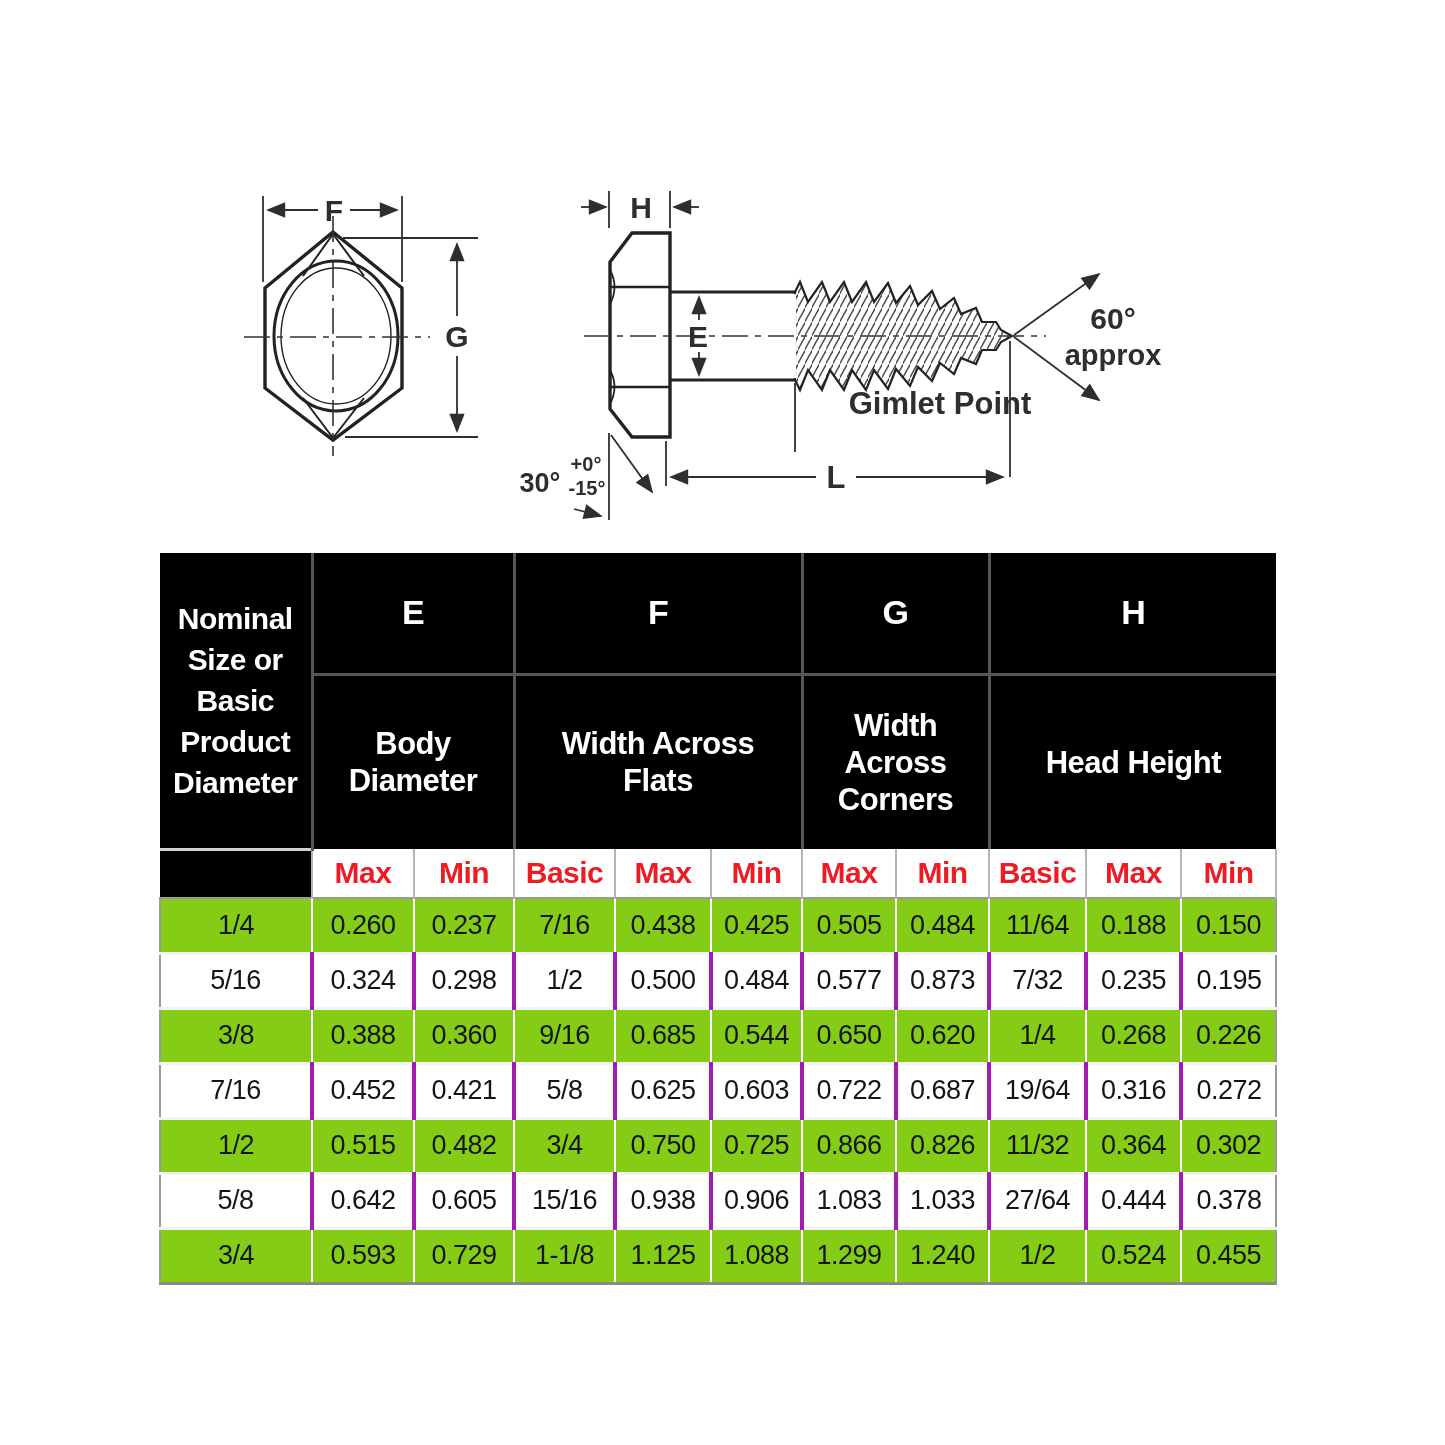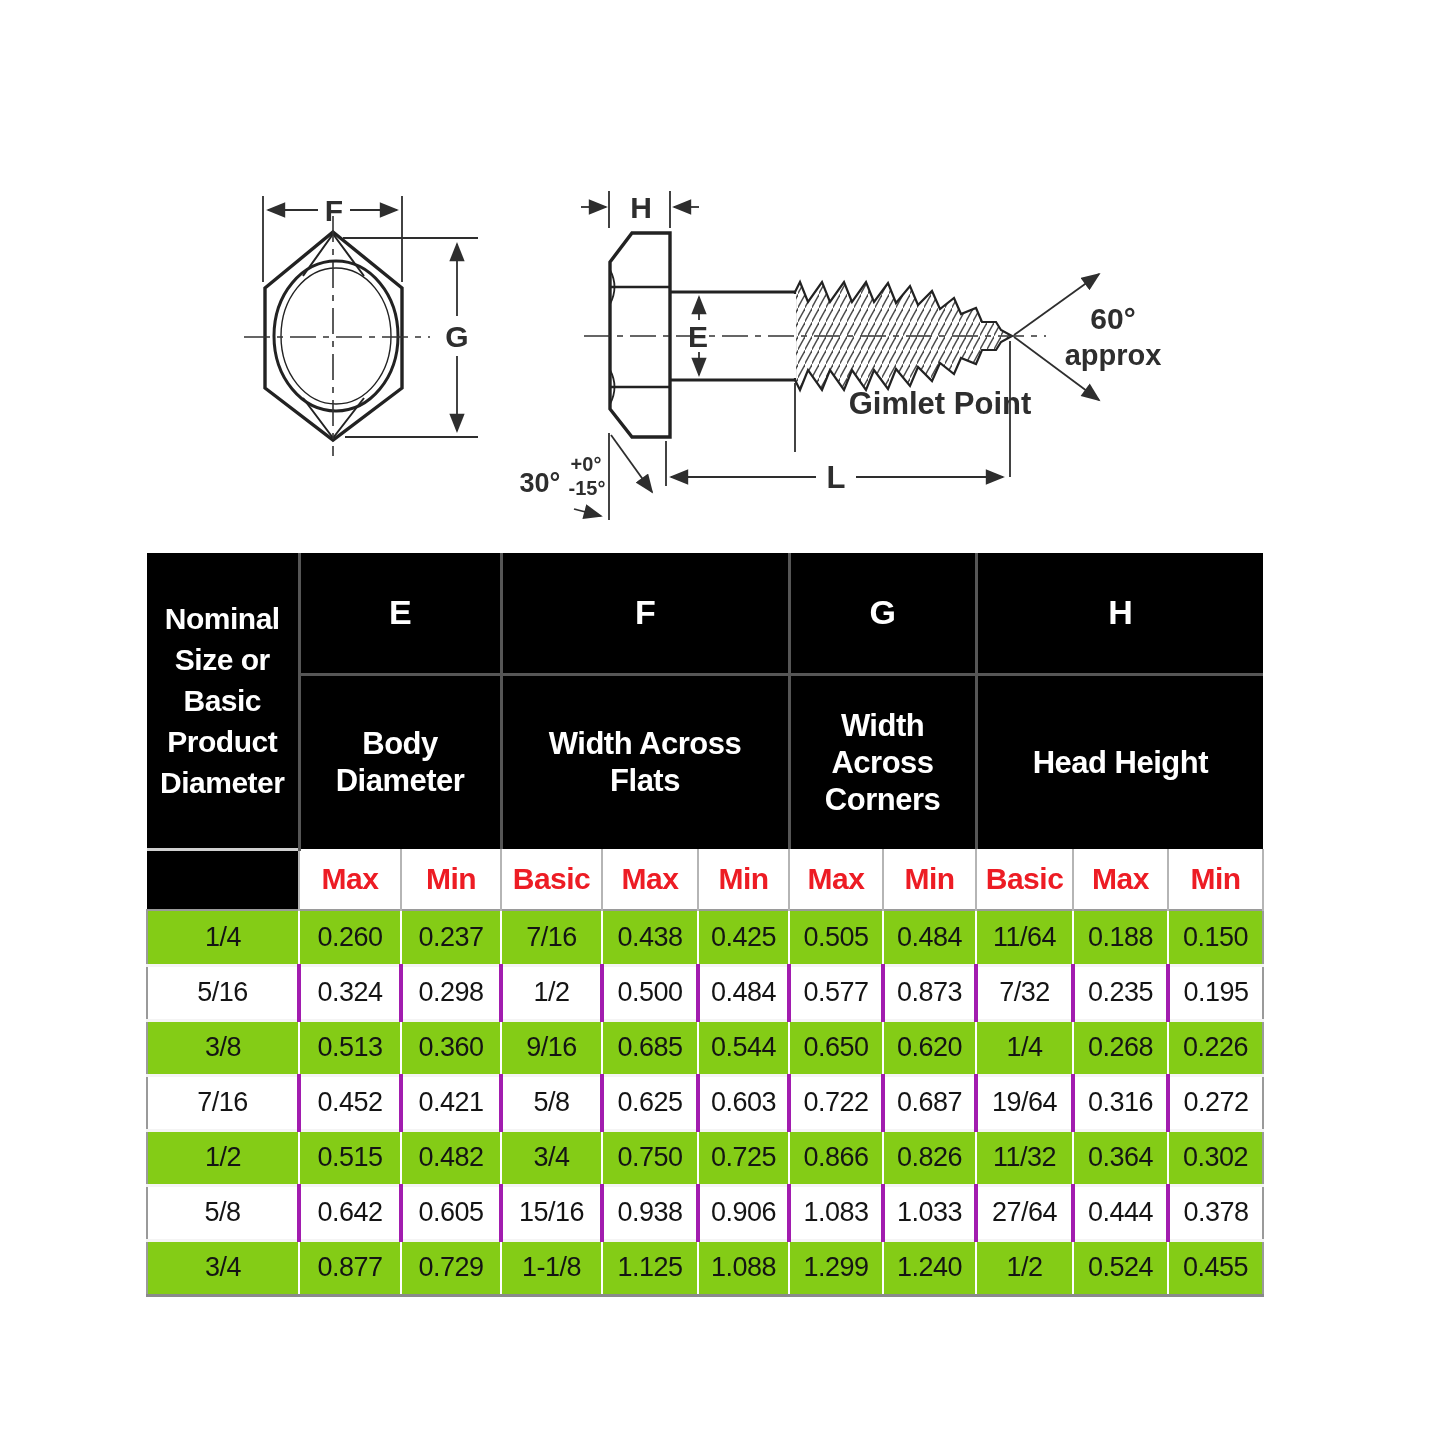--- a/index.html
+++ b/index.html
@@ -6,28 +6,28 @@
   body{
     width:1445px;height:1445px;background:#ffffff;position:relative;
     font-family:"Liberation Sans",sans-serif;overflow:hidden;
   }
   
   #drawing{position:absolute;left:230px;top:175px;width:950px;height:400px;}
   .dimtext{fill:#2e2e2e;font-family:"Liberation Sans",sans-serif;font-weight:600;}
 
   
   #spec-table{
-    position:absolute;left:146px;top:553px;width:1116px;
+    position:absolute;left:159px;top:553px;width:1116px;
     border-collapse:collapse;table-layout:fixed;
     font-family:"Liberation Sans",sans-serif;
   }
   #spec-table td{padding:0;text-align:center;vertical-align:middle;letter-spacing:-0.5px;}
   tr.letters{height:121px;}
   tr.names{height:175px;}
-  tr.sub{height:61px;}
+  tr.sub{height:49px;}
   tr.data{height:55px;}
   td.hdr{background:#000000;color:#ffffff;font-weight:bold;}
   td.corner{font-size:30px;line-height:41px;padding:0 12px;}
   td.letter{font-size:34px;border-left:3px solid #565656;}
   td.gname{font-size:31px;line-height:37px;vertical-align:bottom;padding-bottom:12px;
            border-left:3px solid #565656;border-top:3px solid #565656;}
   .nm{margin:0 auto;}
   .nm.w140{width:150px;}
   .nm.w210{width:215px;}
   td.subcell{background:#ffffff;color:#ed1c24;font-weight:bold;font-size:30px;
@@ -208,21 +208,21 @@
       <td>0.500</td>
       <td>0.484</td>
       <td>0.577</td>
       <td>0.873</td>
       <td>7/32</td>
       <td>0.235</td>
       <td>0.195</td>
     </tr>
     <tr class="data gray">
       <td>3/8</td>
-      <td>0.513</td>
+      <td>0.388</td>
       <td>0.360</td>
       <td>9/16</td>
       <td>0.685</td>
       <td>0.544</td>
       <td>0.650</td>
       <td>0.620</td>
       <td>1/4</td>
       <td>0.268</td>
       <td>0.226</td>
     </tr>
@@ -260,21 +260,21 @@
       <td>0.938</td>
       <td>0.906</td>
       <td>1.083</td>
       <td>1.033</td>
       <td>27/64</td>
       <td>0.444</td>
       <td>0.378</td>
     </tr>
     <tr class="data gray last">
       <td>3/4</td>
-      <td>0.877</td>
+      <td>0.593</td>
       <td>0.729</td>
       <td>1-1/8</td>
       <td>1.125</td>
       <td>1.088</td>
       <td>1.299</td>
       <td>1.240</td>
       <td>1/2</td>
       <td>0.524</td>
       <td>0.455</td>
     </tr>

